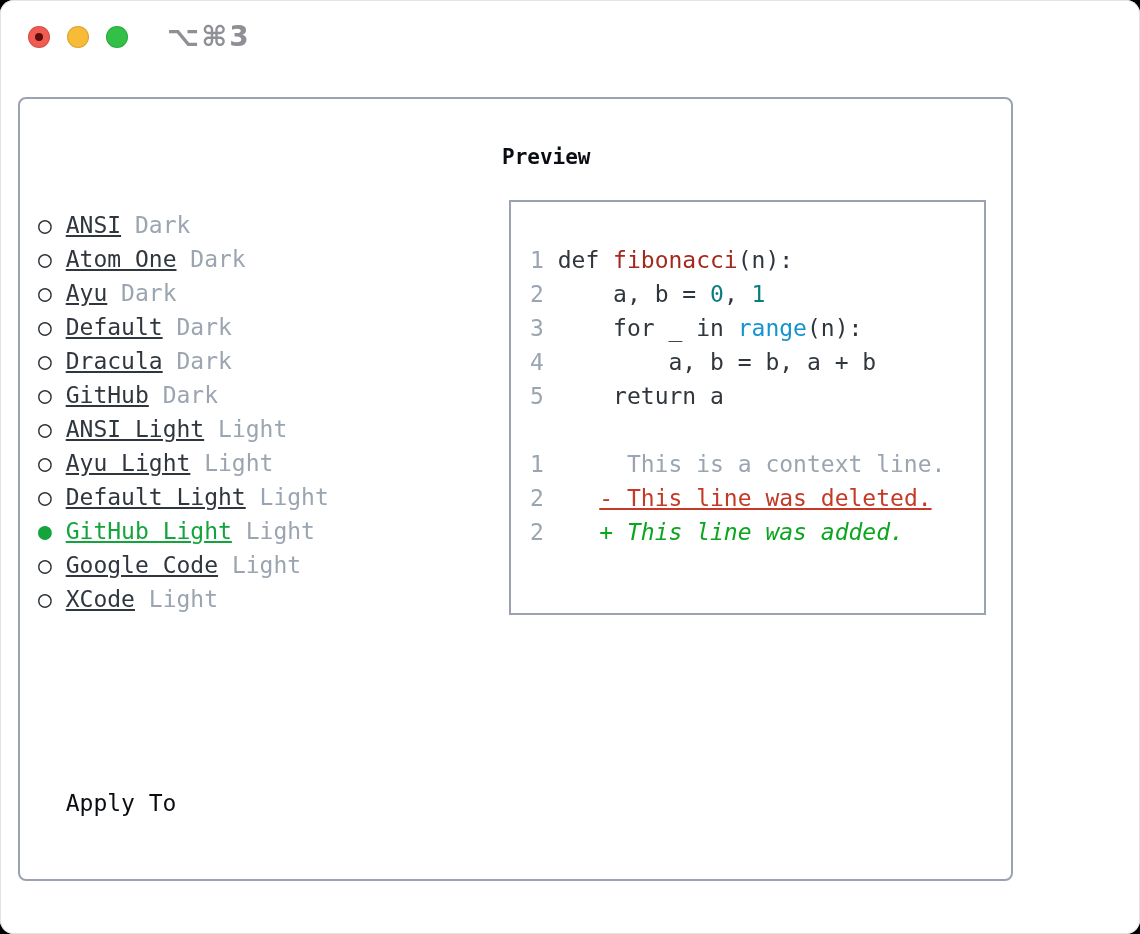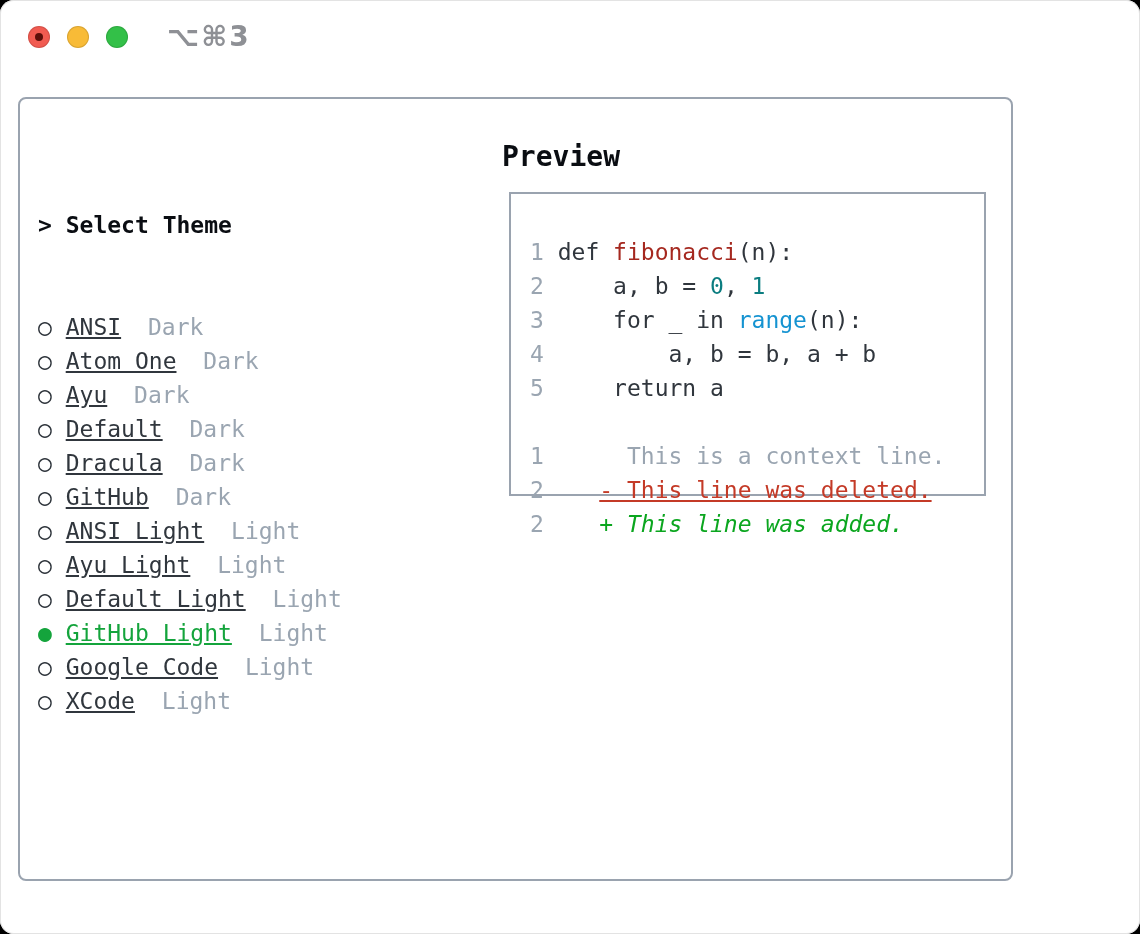--- a/index.html
+++ b/index.html
@@ -20,24 +20,24 @@
   .shortcut{position:absolute;left:167px;top:20px;font-family:"DejaVu Sans",sans-serif;
             font-weight:bold;font-size:28px;color:#8e9095;letter-spacing:2px;}
   .panel{position:absolute;left:18px;top:97px;width:995px;height:784px;background:#fff;
          border:2px solid var(--border);border-radius:8px;}
   .left-block{position:absolute;left:18px;top:41px;font-size:23px;line-height:34px;white-space:pre;}
   .row{height:34px;}
   .row-header,.preview-title{font-weight:bold;color:var(--heading);}
   .circle{color:var(--text-dark);}
   .name{color:var(--text-dark);text-decoration:underline;}
   .row.selected .circle,.row.selected .name{color:var(--accent);}
-  .tag{color:var(--muted);margin-left:13px;}
+  .tag{color:var(--muted);}
   .apply-title{color:var(--heading);margin-left:2ch;display:inline-block;}
-  .preview-title{position:absolute;left:482px;top:41px;font-size:28px;line-height:34px;}
-  .preview-box{position:absolute;left:489px;top:93px;width:477px;height:304px;
+  .preview-title{position:absolute;left:482px;top:41px;font-size:21px;line-height:34px;}
+  .preview-box{position:absolute;left:489px;top:101px;width:477px;height:415px;
                border:2px solid var(--border);background:#fff;}
   .code{position:absolute;left:19px;top:41px;font-size:23px;line-height:34px;white-space:pre;}
   .code-line{min-height:34px;}
   .c-num,.c-ctx{color:var(--muted);}
   .c-code{color:var(--text-dark);}
   .c-fn{color:var(--fn-red);}
   .c-lit{color:var(--lit-teal);}
   .c-builtin{color:var(--builtin-blue);}
   .c-del{color:var(--diff-del);text-decoration:underline;}
   .c-add{color:var(--diff-add);font-style:italic;}
@@ -48,23 +48,23 @@
 <div class="window">
   <div class="titlebar">
     <div class="light red"></div>
     <div class="light yellow"></div>
     <div class="light green"></div>
     <div class="shortcut">⌥⌘3</div>
   </div>
 
   <div class="panel">
     <div class="left-block">
-      <div class="row row-header"><span>&gt; </span><span>Select Theme</span></div>
       <div id="theme-list"><div class="row"><span class="circle">○ </span><span class="name">ANSI</span><span class="tag"> Dark</span></div><div class="row"><span class="circle">○ </span><span class="name">Atom One</span><span class="tag"> Dark</span></div><div class="row"><span class="circle">○ </span><span class="name">Ayu</span><span class="tag"> Dark</span></div><div class="row"><span class="circle">○ </span><span class="name">Default</span><span class="tag"> Dark</span></div><div class="row"><span class="circle">○ </span><span class="name">Dracula</span><span class="tag"> Dark</span></div><div class="row"><span class="circle">○ </span><span class="name">GitHub</span><span class="tag"> Dark</span></div><div class="row"><span class="circle">○ </span><span class="name">ANSI Light</span><span class="tag"> Light</span></div><div class="row"><span class="circle">○ </span><span class="name">Ayu Light</span><span class="tag"> Light</span></div><div class="row"><span class="circle">○ </span><span class="name">Default Light</span><span class="tag"> Light</span></div><div class="row selected"><span class="circle">● </span><span class="name">GitHub Light</span><span class="tag"> Light</span></div><div class="row"><span class="circle">○ </span><span class="name">Google Code</span><span class="tag"> Light</span></div><div class="row"><span class="circle">○ </span><span class="name">XCode</span><span class="tag"> Light</span></div></div>
       <div class="row"></div>
+      <div class="row"><span class="apply-title">Apply To</span></div>
       
       
       
       
     </div>
 
     <div class="preview-title">Preview</div>
     <div class="preview-box">
       <div class="code" id="preview-code"><div class="code-line"><span class="c-num">1 </span><span class="c-code">def </span><span class="c-fn">fibonacci</span><span class="c-code">(n):</span></div><div class="code-line"><span class="c-num">2 </span><span class="c-code">    a, b = </span><span class="c-lit">0</span><span class="c-code">, </span><span class="c-lit">1</span></div><div class="code-line"><span class="c-num">3 </span><span class="c-code">    for _ in </span><span class="c-builtin">range</span><span class="c-code">(n):</span></div><div class="code-line"><span class="c-num">4 </span><span class="c-code">        a, b = b, a + b</span></div><div class="code-line"><span class="c-num">5 </span><span class="c-code">    return a</span></div><div class="code-line"></div><div class="code-line"><span class="c-ctx">1      This is a context line.</span></div><div class="code-line"><span class="c-num">2    </span><span class="c-del">- This line was deleted.</span></div><div class="code-line"><span class="c-num">2    </span><span class="c-add">+ This line was added.</span></div></div>
     </div>

